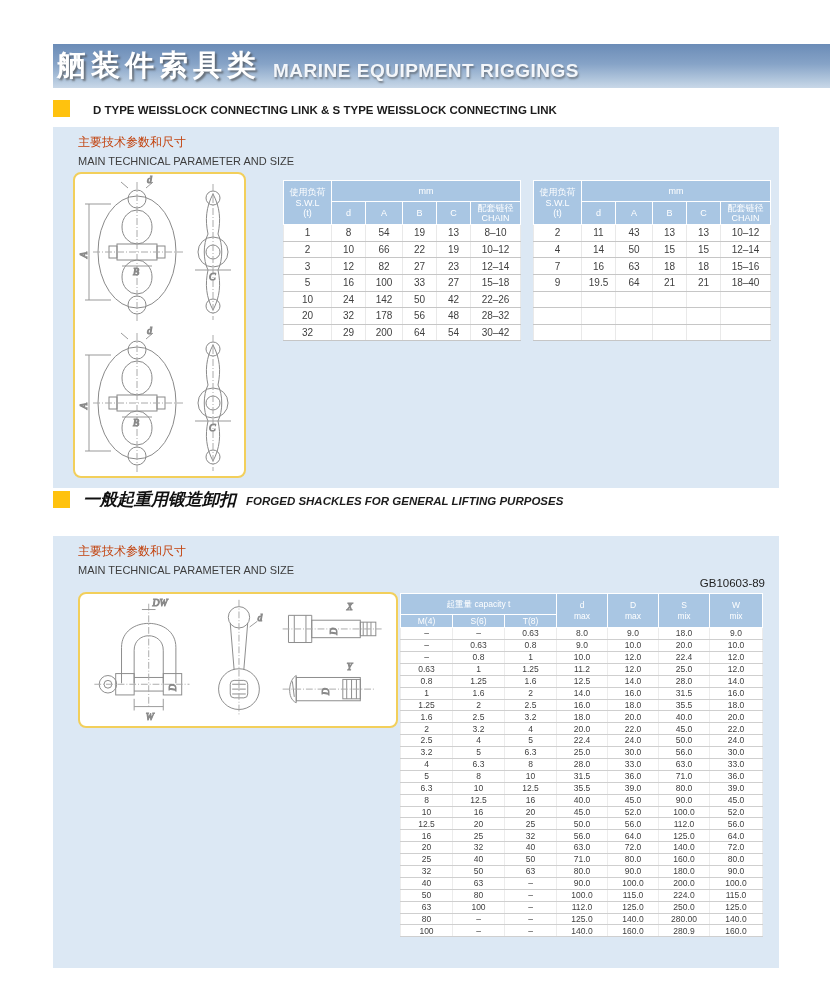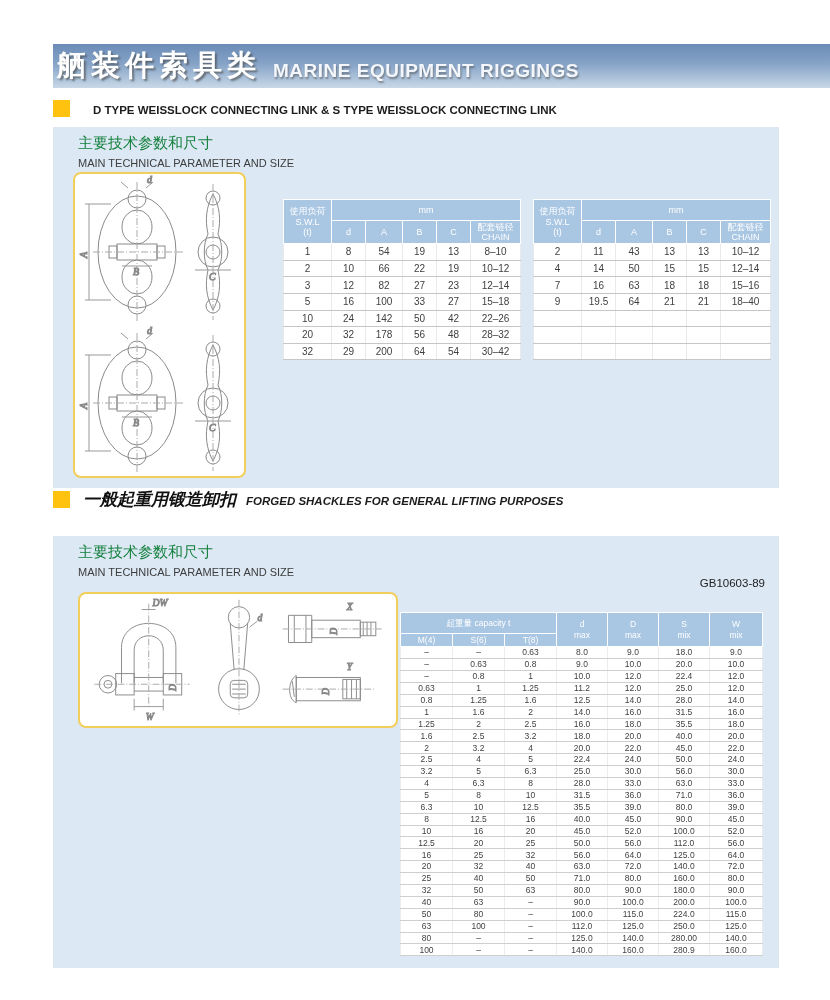--- a/index.html
+++ b/index.html
@@ -21,32 +21,32 @@
   .sec2-title { top:487px;font-style:italic; }
   .sq { width:17px; height:17px; background:#ffc20e; margin-right:13px; flex:0 0 auto; }
   .sec-zh { font-size:17px; font-weight:bold; color:#101010; white-space:nowrap; }
   .sec-en { font-size:11.5px; font-weight:bold; color:#1c1c1c; margin-left:10px; margin-top:4px; white-space:nowrap; }
 
   
   .panel { position:absolute; left:53px; width:726px; background:#dce8f4; }
   .panel1 { top:127px; height:361px; }
   .panel2 { top:536px; height:432px; }
   .param { position:absolute; left:25px; top:7px; }
-  .param-zh { font-size:15px; color:#15803d; }
+  .param-zh { font-size:12px; color:#c2410c; }
   .param-en { font-size:11px; color:#3d3d3d; margin-top:4px; }
 
   
   .diag { position:absolute; background:#fff; border:2px solid #f2cf5b; border-radius:8px; box-sizing:border-box; }
   .diag1 { left:20px; top:45px; width:173px; height:306px; }
   .diag2 { left:25px; top:56px; width:320px; height:136px; }
   .diag svg { display:block; width:100%; height:100%; }
   .dim  { font-family:"Liberation Serif","DejaVu Serif",serif; font-style:italic; font-size:10px; fill:#555; }
 
   
-  table { border-collapse:collapse; table-layout:fixed;margin-top:19px; }
+  table { border-collapse:collapse; table-layout:fixed; }
   .tbl-s1 { position:absolute; top:53px; width:237px; font-size:10px; color:#3f3f3f; text-align:center; }
   .tbl-s1-left  { left:230px; }
   .tbl-s1-right { left:480px; }
   .tbl-s1 th { background:#a9c6e3; color:#fff; font-weight:normal; font-size:9px; line-height:1.12;
                border:1px solid #fff; padding:1px 0; }
   .tbl-s1 thead tr:first-child th:last-child { height:18px; }
   .tbl-s1 tbody td { background:#fff; height:15.6px; padding:0;
                      border-top:1px solid #c6c6c6; border-bottom:1px solid #c6c6c6;
                      border-left:1px solid #e9e9e9; border-right:1px solid #e9e9e9; }
 

